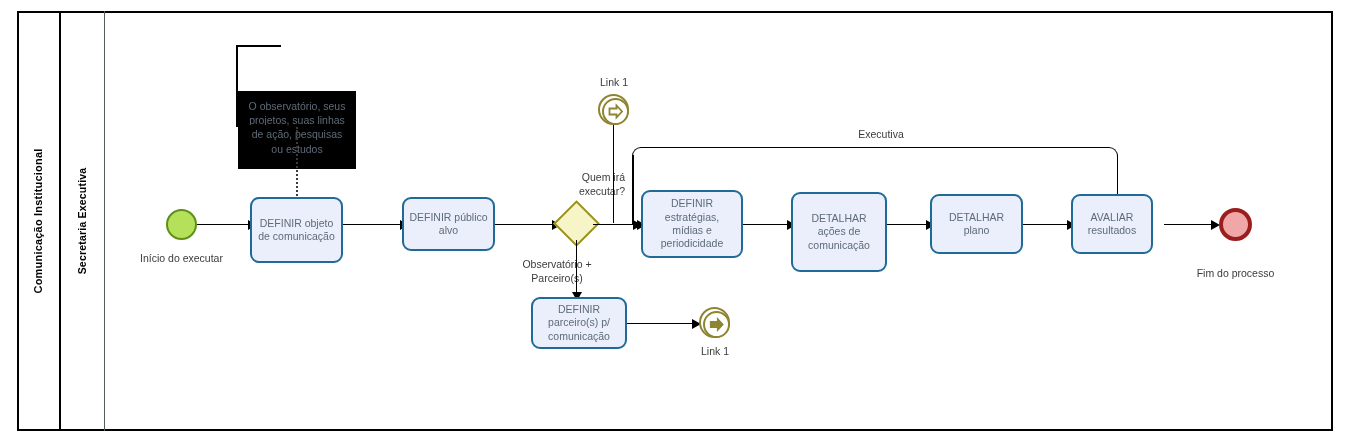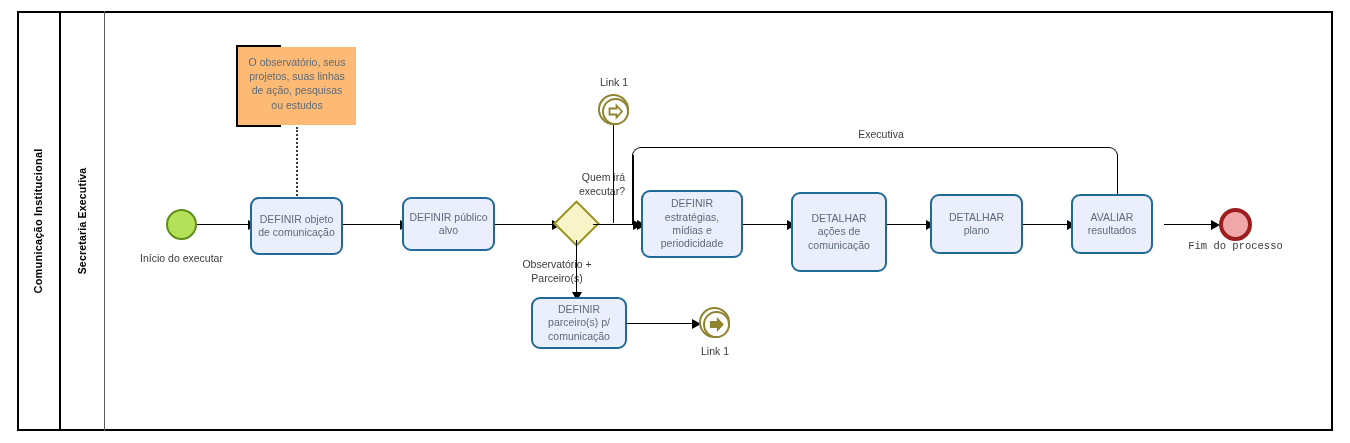--- a/index.html
+++ b/index.html
@@ -30,23 +30,23 @@
   .ev-start{background:#b4e05a;border:2px solid #5f8f18;}
   .ev-end{background:#efa7a7;border:4px solid #9c1d1d;}
   .ev-link{background:transparent;border:2px solid #8f8430;}
   .ev-link-inner{position:absolute;border-radius:50%;border:2px solid #8f8430;background:#ffffff;}
 
   
   .gw{position:absolute;background:#f7f4c8;border:2px solid #9a9120;
       box-sizing:border-box;transform:rotate(45deg);}
 
   
-  .note{position:absolute;background:#fdba74;box-sizing:border-box;
+  .note{position:absolute;background:#000000;box-sizing:border-box;
         color:#5e6b78;font-size:10.5px;line-height:1.35;text-align:center;
-        padding:8px 9px 6px 9px;}
+        padding:8px 9px 6px 9px;margin-top:44px;}
   .note-bracket{position:absolute;}
   .note-bracket i{position:absolute;background:#000;display:block;}
 
   
   .ln{position:absolute;background:#000000;}
   .lnh{height:1.6px;}
   .lnv{width:1.6px;}
   .arrow{position:absolute;width:0;height:0;}
   .arrow-r{border-top:5px solid transparent;border-bottom:5px solid transparent;border-left:9px solid #000;}
   .arrow-d{border-left:5px solid transparent;border-right:5px solid transparent;border-top:9px solid #000;}
@@ -84,21 +84,21 @@
   </div>
 
   <div class="dotted" style="left:296px;top:127px;height:72px;"></div>
 
   <div class="ev ev-start" style="left:166px;top:209px;width:31px;height:31px;"></div>
   <div class="lbl" style="left: 129px; top: 252px; width: 105px; white-space: pre-line;">Início do executar</div>
 
   <div class="ln lnh" style="left:197px;top:223.5px;width:52px;"></div>
   <div class="arrow arrow-r" style="left:248px;top:219.5px;"></div>
 
-  <div class="task" style="left: 250px; top: 197px; width: 93px; height: 58px; white-space: pre-line;">DEFINIR objeto
+  <div class="task" style="left: 250px; top: 197px; width: 93px; height: 66px; white-space: pre-line;">DEFINIR objeto
 de comunicação</div>
 
   <div class="ln lnh" style="left:343px;top:223.5px;width:58px;"></div>
   <div class="arrow arrow-r" style="left:400px;top:219.5px;"></div>
 
   <div class="task" style="left: 402px; top: 197px; width: 93px; height: 54px; white-space: pre-line;">DEFINIR público
 alvo</div>
 
   <div class="ln lnh" style="left:495px;top:223.5px;width:59px;"></div>
   <div class="arrow arrow-r" style="left:552px;top:219.5px;"></div>
@@ -146,21 +146,21 @@
   <div class="ln lnh" style="left:1023px;top:223.5px;width:47px;"></div>
   <div class="arrow arrow-r" style="left:1067px;top:219.5px;"></div>
 
   <div class="task" style="left: 1071px; top: 194px; width: 82px; height: 60px; white-space: pre-line;">AVALIAR
 resultados</div>
 
   <div class="ln lnh" style="left:1164px;top:223.5px;width:50px;"></div>
   <div class="arrow arrow-r" style="left:1211px;top:219.5px;"></div>
 
   <div class="ev ev-end" style="left:1219px;top:208px;width:33px;height:33px;"></div>
-  <div class="lbl" style="left: 1183px; top: 240px; width: 105px; white-space: pre-line; font-family: Liberation Mono, monospace;">Fim do processo</div>
+  <div class="lbl" style="left: 1183px; top: 267px; width: 105px; white-space: pre-line;">Fim do processo</div>
 
   <div class="ln lnv" style="left:1116.5px;top:155px;height:39px;"></div>
   <div class="corner corner-tr" style="left:1108px;top:146.5px;width:10px;height:10px;"></div>
   <div class="ln lnh" style="left:641px;top:146.5px;width:468px;"></div>
   <div class="corner corner-tl" style="left:632px;top:146.5px;width:10px;height:10px;"></div>
   <div class="ln lnv" style="left:632px;top:155px;height:68.5px;"></div>
   <div class="ln lnh" style="left:632px;top:223.5px;width:9px;"></div>
   <div class="arrow arrow-r" style="left:633px;top:219.5px;"></div>
   <div class="lbl" style="left: 838px; top: 128px; width: 86px; white-space: pre-line;">Executiva</div>
 

